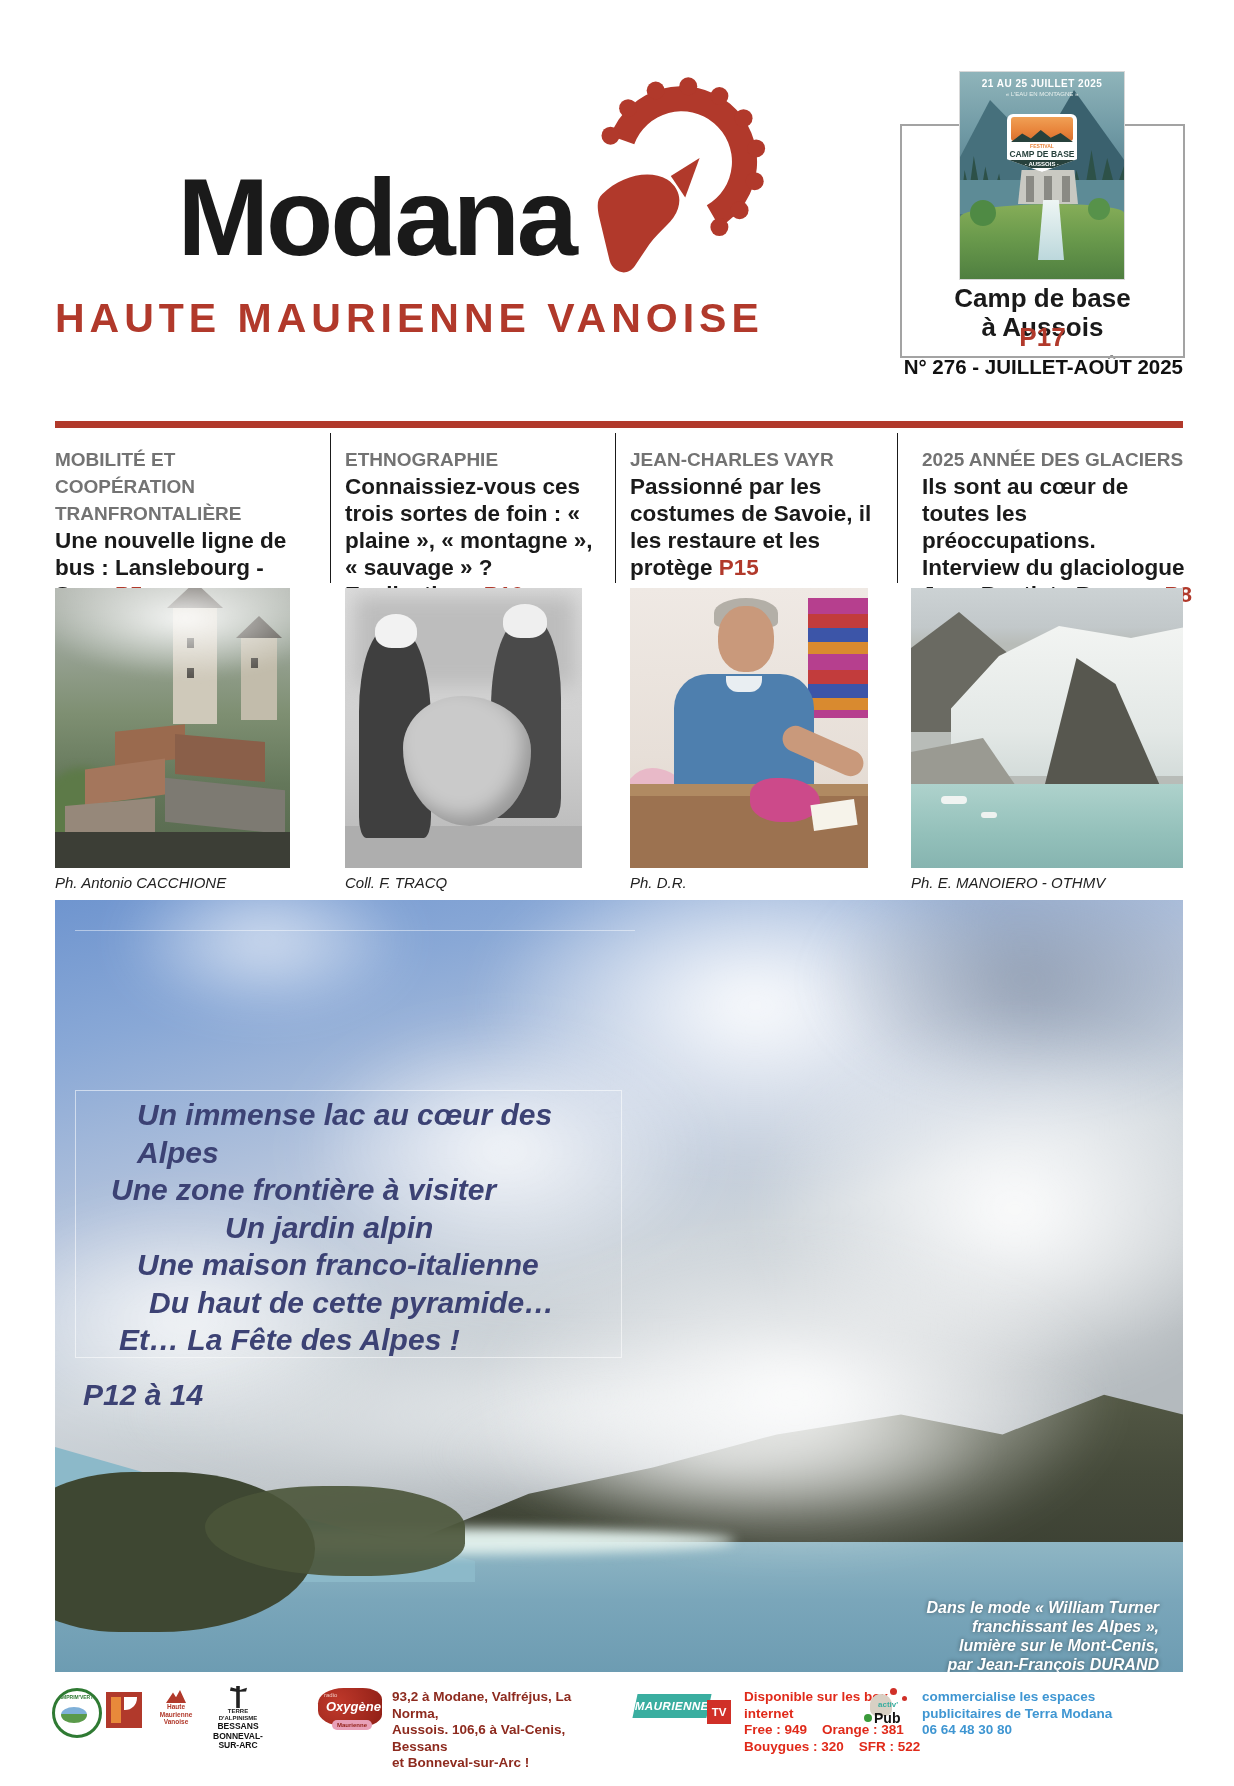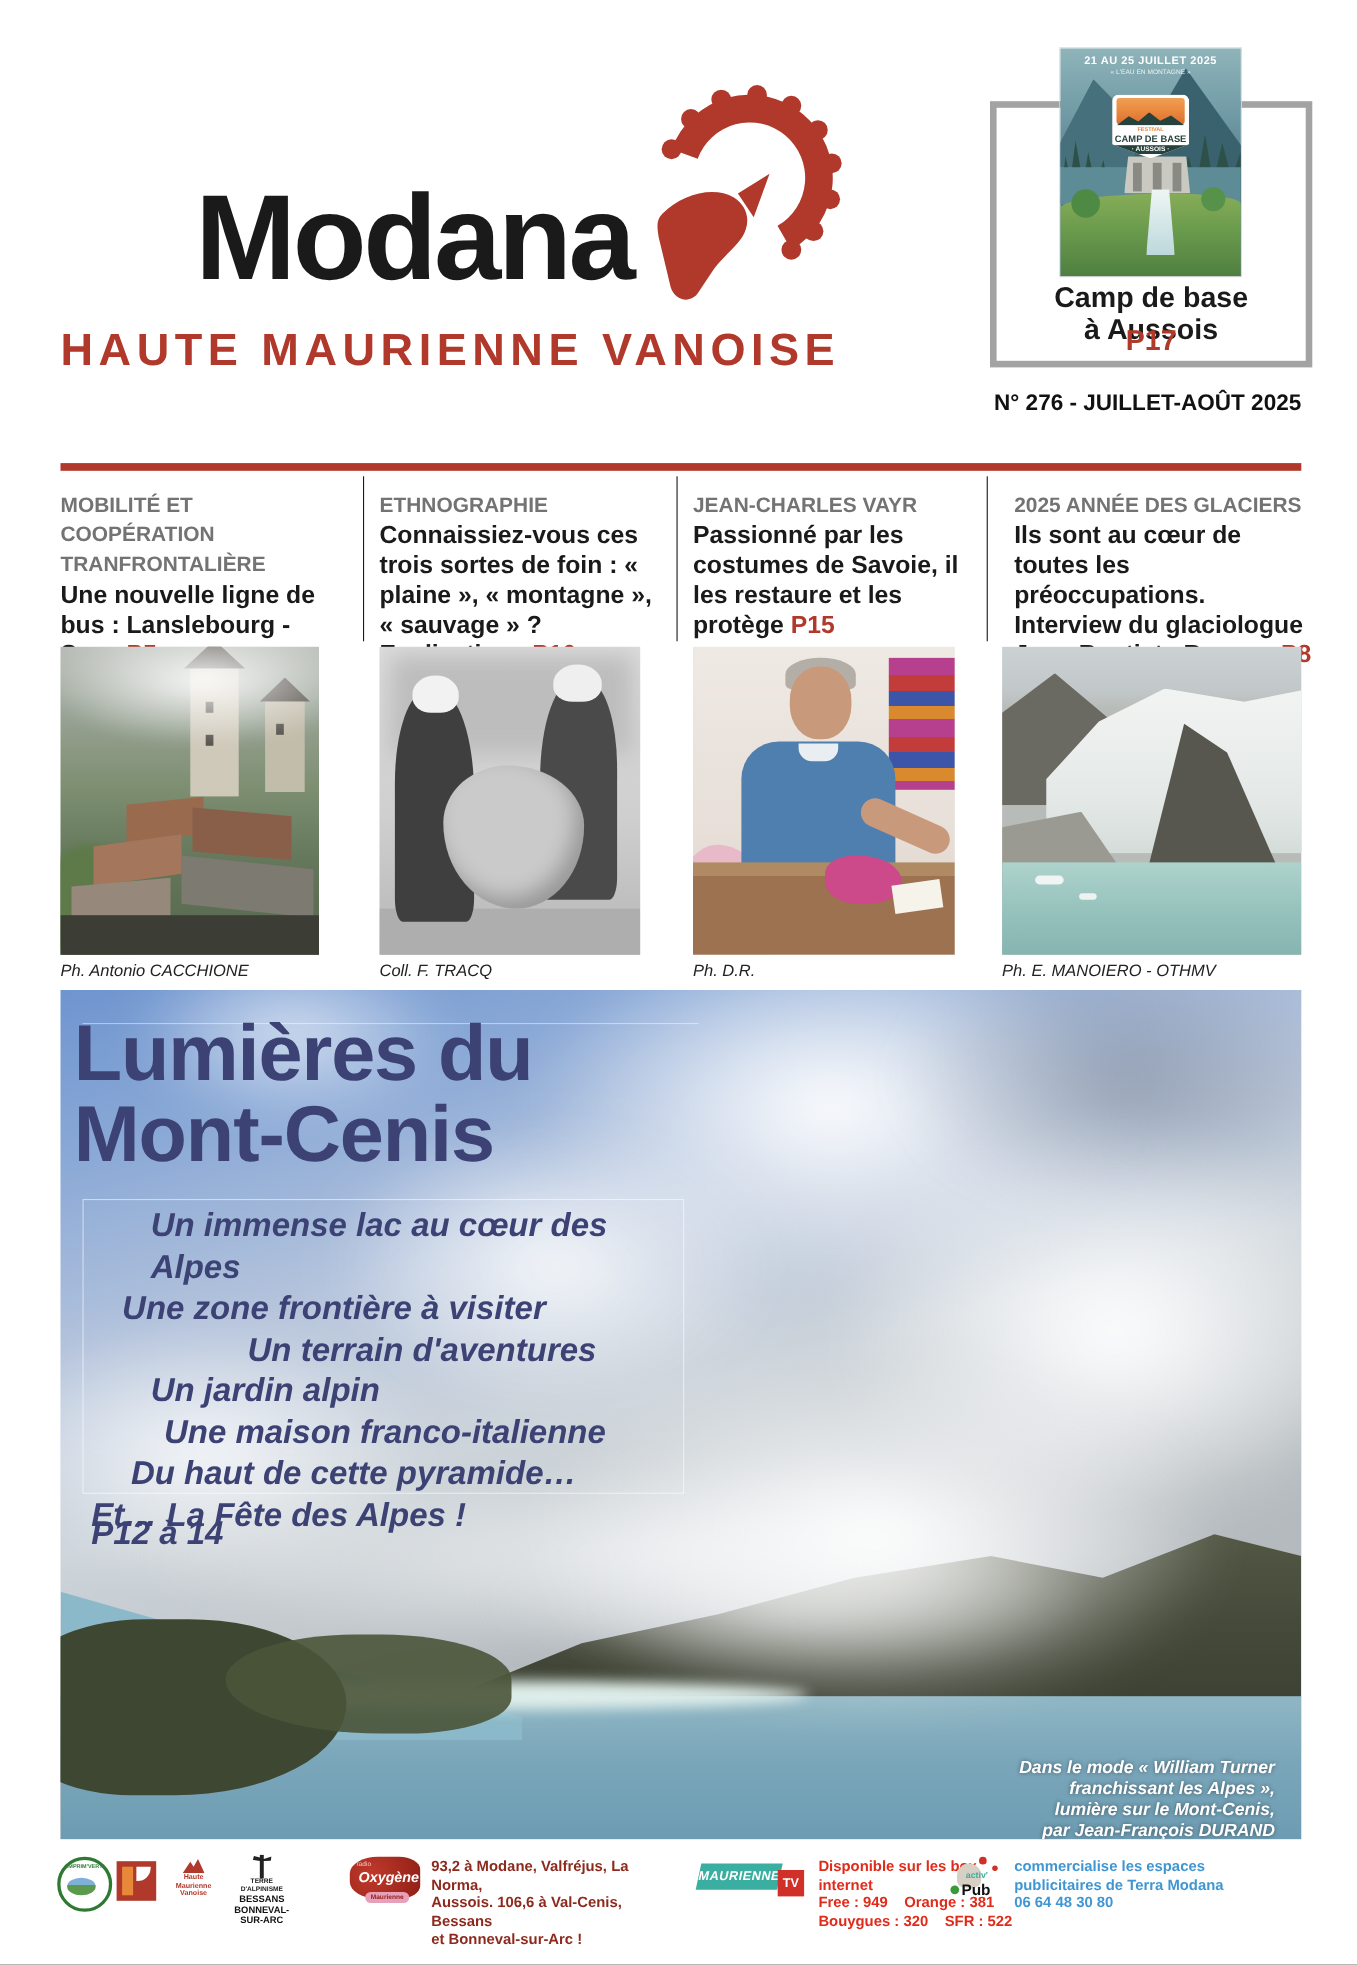--- a/index.html
+++ b/index.html
@@ -8,21 +8,21 @@
   .abs{position:absolute;}
 
   
   .logo-terra{left:55px;top:56px;width:520px;text-align:right;font-size:100px;line-height:1;
     font-weight:bold;letter-spacing:-3px;color:#b1392b;}
   .logo-modana{left:55px;top:162px;width:520px;text-align:right;font-size:110px;line-height:1;
     font-weight:bold;letter-spacing:-3px;color:#1a1a1a;}
   .masthead-subtitle{left:55px;top:295px;font-size:41px;font-weight:bold;letter-spacing:5px;color:#b1392b;}
   .issue-line{left:700px;top:355px;width:483px;text-align:right;font-size:20.5px;font-weight:bold;color:#111;}
 
-  .promo-box{left:900px;top:92px;width:281px;height:230px;border:6px solid #a3a3a3;}
+  .promo-box{left:900px;top:124px;width:281px;height:230px;border:2px solid #a3a3a3;}
   .promo-title{position:absolute;left:0;top:158px;width:100%;text-align:center;font-size:26px;
     line-height:29px;font-weight:bold;color:#1a1a1a;}
   .promo-ref{position:absolute;left:0;top:196px;width:100%;text-align:center;font-size:26px;
     font-weight:bold;color:#b1392b;}
 
   
   .poster{position:absolute;left:58px;top:-54px;width:164px;height:207px;overflow:hidden;
     background:linear-gradient(180deg,#8fb4ba 0%,#6f99a4 30%,#567f8c 55%,#4d7582 66%);box-shadow:0 0 0 1px #d8d8d8;}
   .poster .mtn1{position:absolute;left:-12px;top:28px;width:120px;height:80px;background:#46707c;
     clip-path:polygon(0 100%,35% 0,100% 100%);}
@@ -352,29 +352,24 @@
     <div class="mtn"></div>
     <div class="mist2"></div>
     <div class="lake"></div>
     <div class="lakeL"></div>
       <div class="shore"></div>
     <div class="head"></div>
     <div class="head2"></div>
     <div class="cl c5"></div>
 
     <div class="hero-topline"></div>
-    <div class="hero-title">
-      <span>Lumières du</span><br>
-      <span>Mont-Cenis</span>
-    </div>
     <div class="hero-bulletbox"></div>
     <div class="hero-bullets">
       <div>Un immense lac au cœur des Alpes</div>
       <div>Une zone frontière à visiter</div>
-      <div>Un terrain d'aventures</div>
       <div>Un jardin alpin</div>
       <div>Une maison franco-italienne</div>
       <div>Du haut de cette pyramide…</div>
       <div>Et… La Fête des Alpes !</div>
     </div>
     <div class="hero-pref">P12 à 14</div>
     <div class="hero-caption">
       <div>Dans le mode « William Turner</div>
       <div>franchissant les Alpes »,</div>
       <div>lumière sur le Mont-Cenis,</div>

